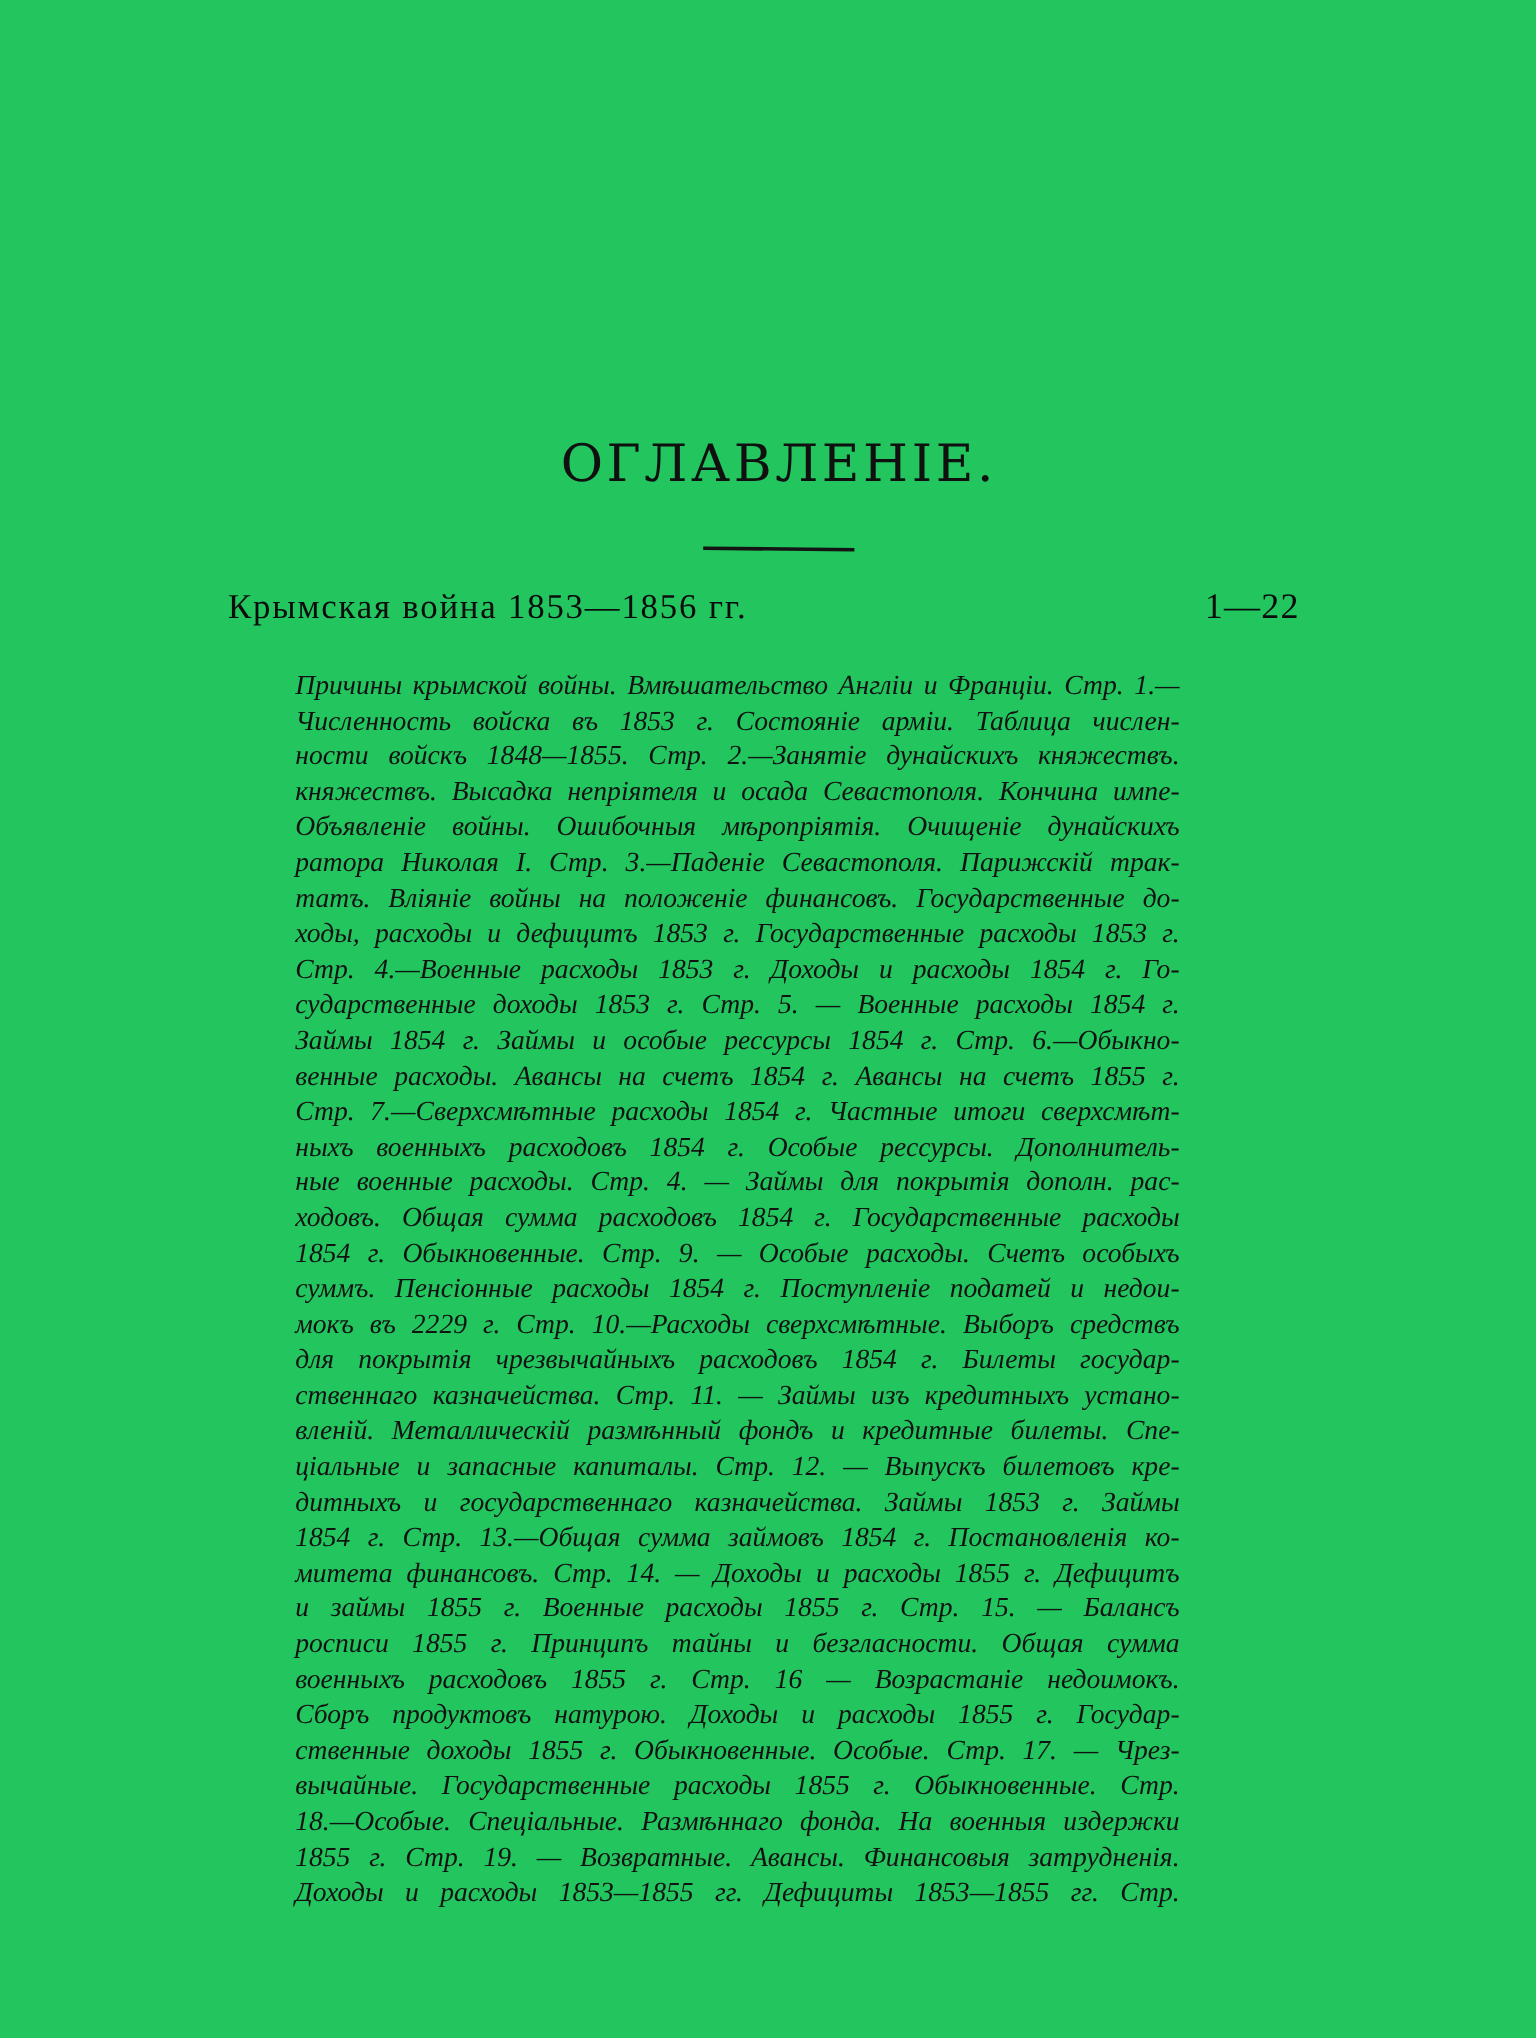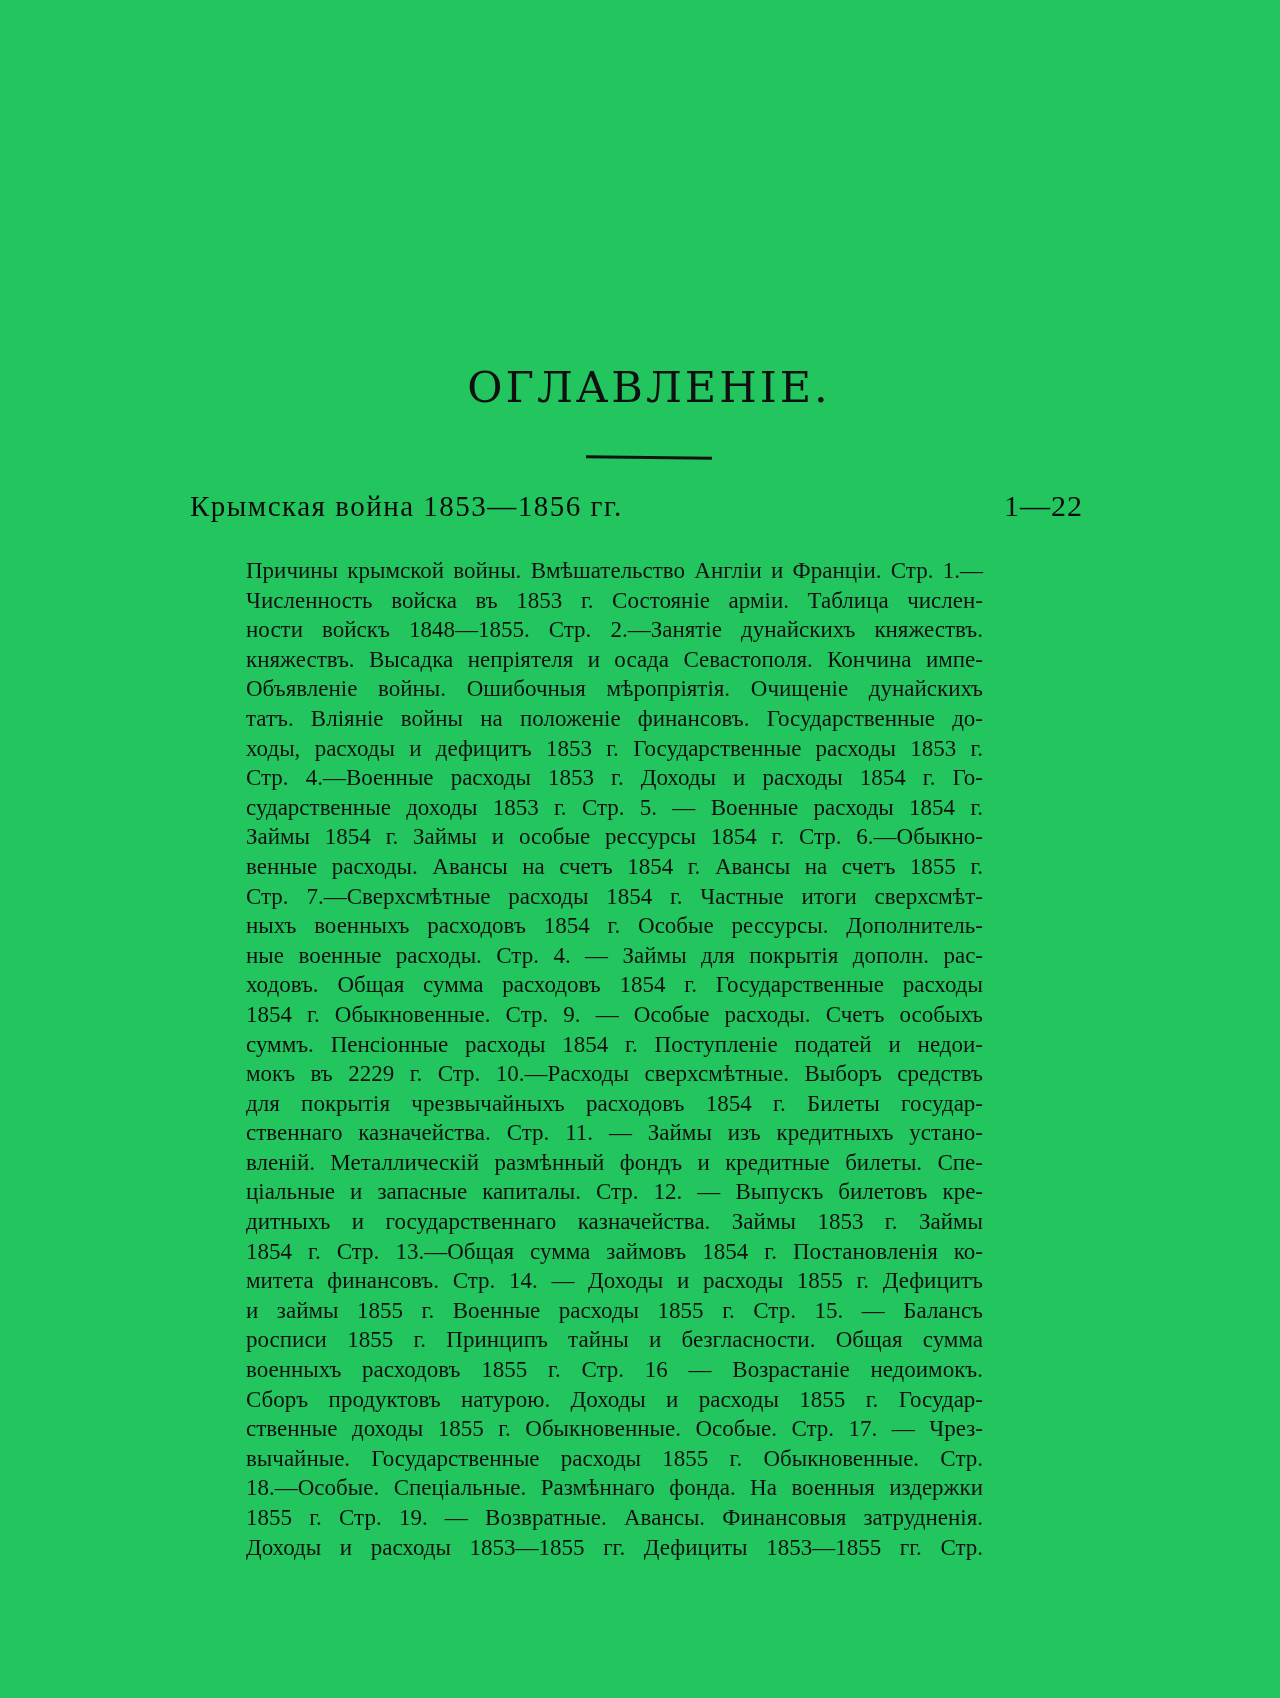--- a/index.html
+++ b/index.html
@@ -61,20 +61,21 @@
     width: 737px;
     font-size: 23px;
     line-height: 29.6px;
     color: #121212;
   }
   .body-line {
     text-align: justify;
     text-align-last: justify;
     height: 29.6px;
     white-space: normal;
+    font-style: italic;
   }
 </style>
 </head>
 <body>
 
 <div class="page">
 
   <h1 class="title">ОГЛАВЛЕНІЕ.</h1>
 
   <div class="title-rule"></div>
@@ -89,20 +90,21 @@
       <div class="body-line">Причины крымской войны. Вмѣшательство Англіи и Франціи. Стр. 1.—</div>
 
       <div class="body-line">Численность войска въ 1853 г. Состояніе арміи. Таблица числен-</div>
 
       <div class="body-line">ности войскъ 1848—1855. Стр. 2.—Занятіе дунайскихъ княжествъ.</div>
 
       <div class="body-line">княжествъ. Высадка непріятеля и осада Севастополя. Кончина импе-</div>
 
       <div class="body-line">Объявленіе войны. Ошибочныя мѣропріятія. Очищеніе дунайскихъ</div>
 
+      <div class="body-line">ратора Николая I. Стр. 3.—Паденіе Севастополя. Парижскій трак-</div>
 
       <div class="body-line">татъ. Вліяніе войны на положеніе финансовъ. Государственные до-</div>
 
       <div class="body-line">ходы, расходы и дефицитъ 1853 г. Государственные расходы 1853 г.</div>
 
       <div class="body-line">Стр. 4.—Военные расходы 1853 г. Доходы и расходы 1854 г. Го-</div>
 
       <div class="body-line">сударственные доходы 1853 г. Стр. 5. — Военные расходы 1854 г.</div>
 
       <div class="body-line">Займы 1854 г. Займы и особые рессурсы 1854 г. Стр. 6.—Обыкно-</div>

